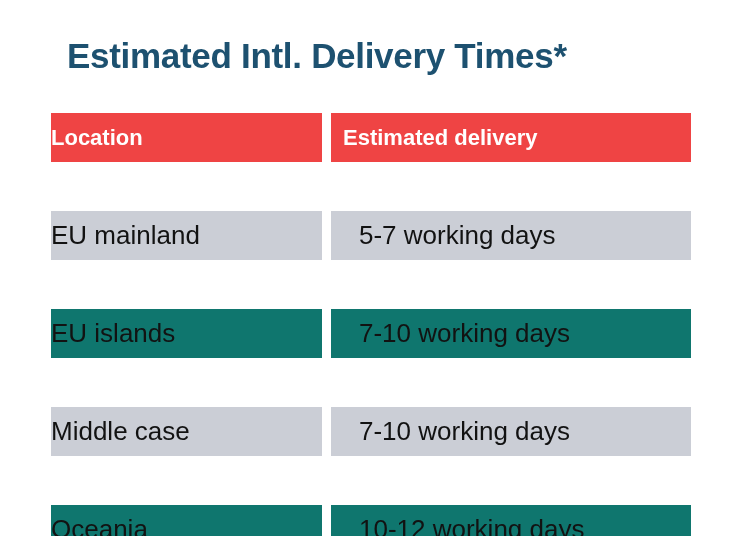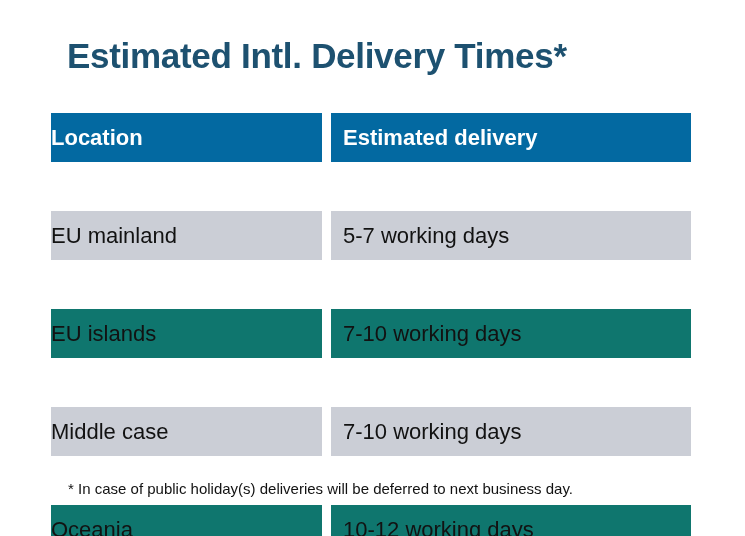--- a/index.html
+++ b/index.html
@@ -53,44 +53,44 @@
     width: 271px;
   }
   .col-gap {
     width: 9px;
     background: #ffffff !important;
   }
   .col-eta {
     width: 360px;
   }
   .head-cell {
-    background: #0369a1;
+    background: #ef4444;
     color: #ffffff;
     font-size: 22px;
     font-weight: 700;
     height: 47px;
     padding-left: 14px;
   }
   .head-cell.eta {
     padding-left: 12px;
   }
   .row-spacer td {
     height: 2px;
     background: #ffffff;
     padding: 0;
   }
   .body-cell {
-    font-size: 22px;
+    font-size: 26px;
     font-weight: 400;
     color: #121212;
     height: 47px;
     padding-left: 14px;
   }
   .body-cell.eta {
-    padding-left: 12px;
+    padding-left: 28px;
   }
   .row-dark .body-cell {
     background: #cbced6;
   }
   .row-light .body-cell {
     background: #0f766e;
   }
   .footnote {
     position: absolute;
     left: 68px;
@@ -162,15 +162,14 @@
 
       <tr class="row-light">
         <td class="body-cell col-loc">Oceania</td>
         <td class="col-gap"></td>
         <td class="body-cell eta col-eta">10-12 working days</td>
       </tr>
 
     </tbody>
   </table>
 
-  <div class="footnote">* In case of public holiday(s) deliveries will be deferred to next business day.</div>
 
 </div>
 
 </body></html>

